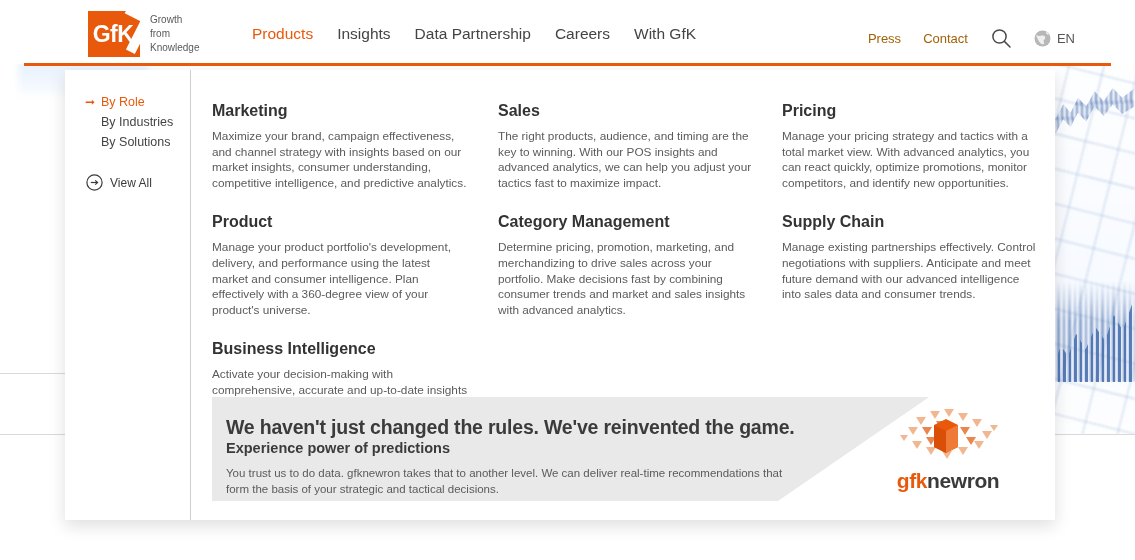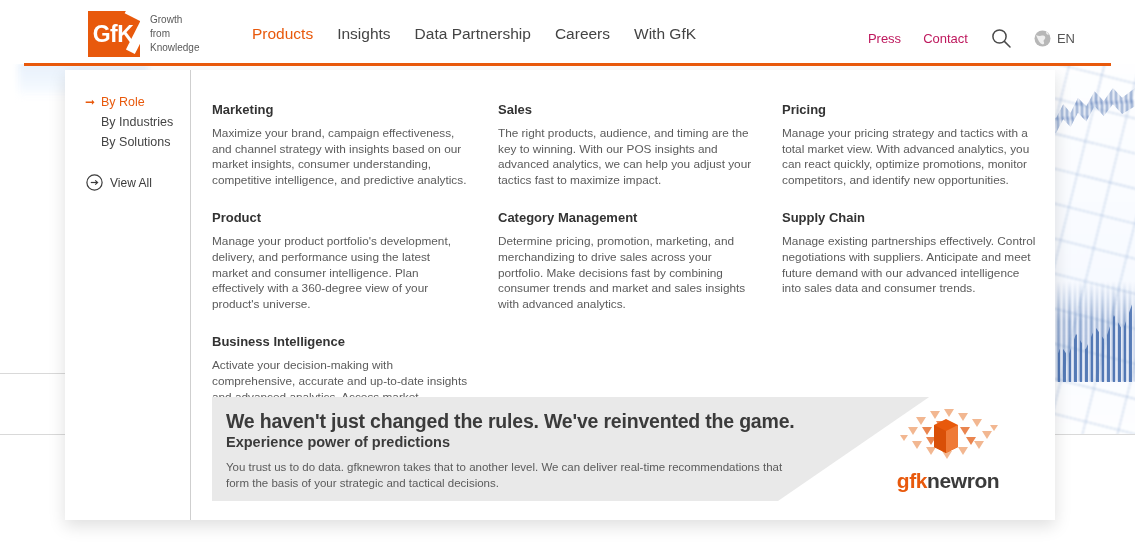--- a/index.html
+++ b/index.html
@@ -183,21 +183,21 @@
   .util-nav {
     position: absolute;
     right: 60px;
     top: 27px;
     display: flex;
     gap: 22px;
     align-items: center;
   }
   .util-link {
     font-size: 13px;
-    color: #be185d;
+    color: #a16207;
     cursor: pointer;
   }
   .icon-btn {
     display: flex;
     align-items: center;
     cursor: pointer;
   }
   .lang-code {
     font-size: 13px;
     color: #555555;
@@ -271,21 +271,21 @@
     display: flex;
     gap: 0;
   }
   .col { width: 286px; padding-right: 0; }
   .col:nth-child(1) { width: 286px; }
   .col:nth-child(2) { width: 284px; }
   .col:nth-child(3) { width: 260px; }
 
   .entry { margin-bottom: 22px; }
   .entry-title {
-    font-size: 13px;
+    font-size: 16px;
     font-weight: 700;
     color: #333333;
     margin: 0 0 9px 0;
     cursor: pointer;
   }
   .entry-desc {
     font-size: 11.8px;
     line-height: 15.6px;
     color: #5b5b5b;
     margin: 0;
@@ -316,21 +316,21 @@
     right: 0;
     top: 0;
     width: 200px;
     height: 30px;
     background: #ffffff;
     clip-path: polygon(100% 0, 100% 100%, 52% 100%, 100% 0);
   }
   .promo-text {
     position: absolute;
     left: 14px;
-    top: 13px;
+    top: 19px;
     width: 600px;
   }
   .promo-head {
     font-size: 19.5px;
     font-weight: 700;
     color: #3b3b3b;
     margin: 0 0 1px 0;
     letter-spacing: -0.2px;
   }
   .promo-sub {

